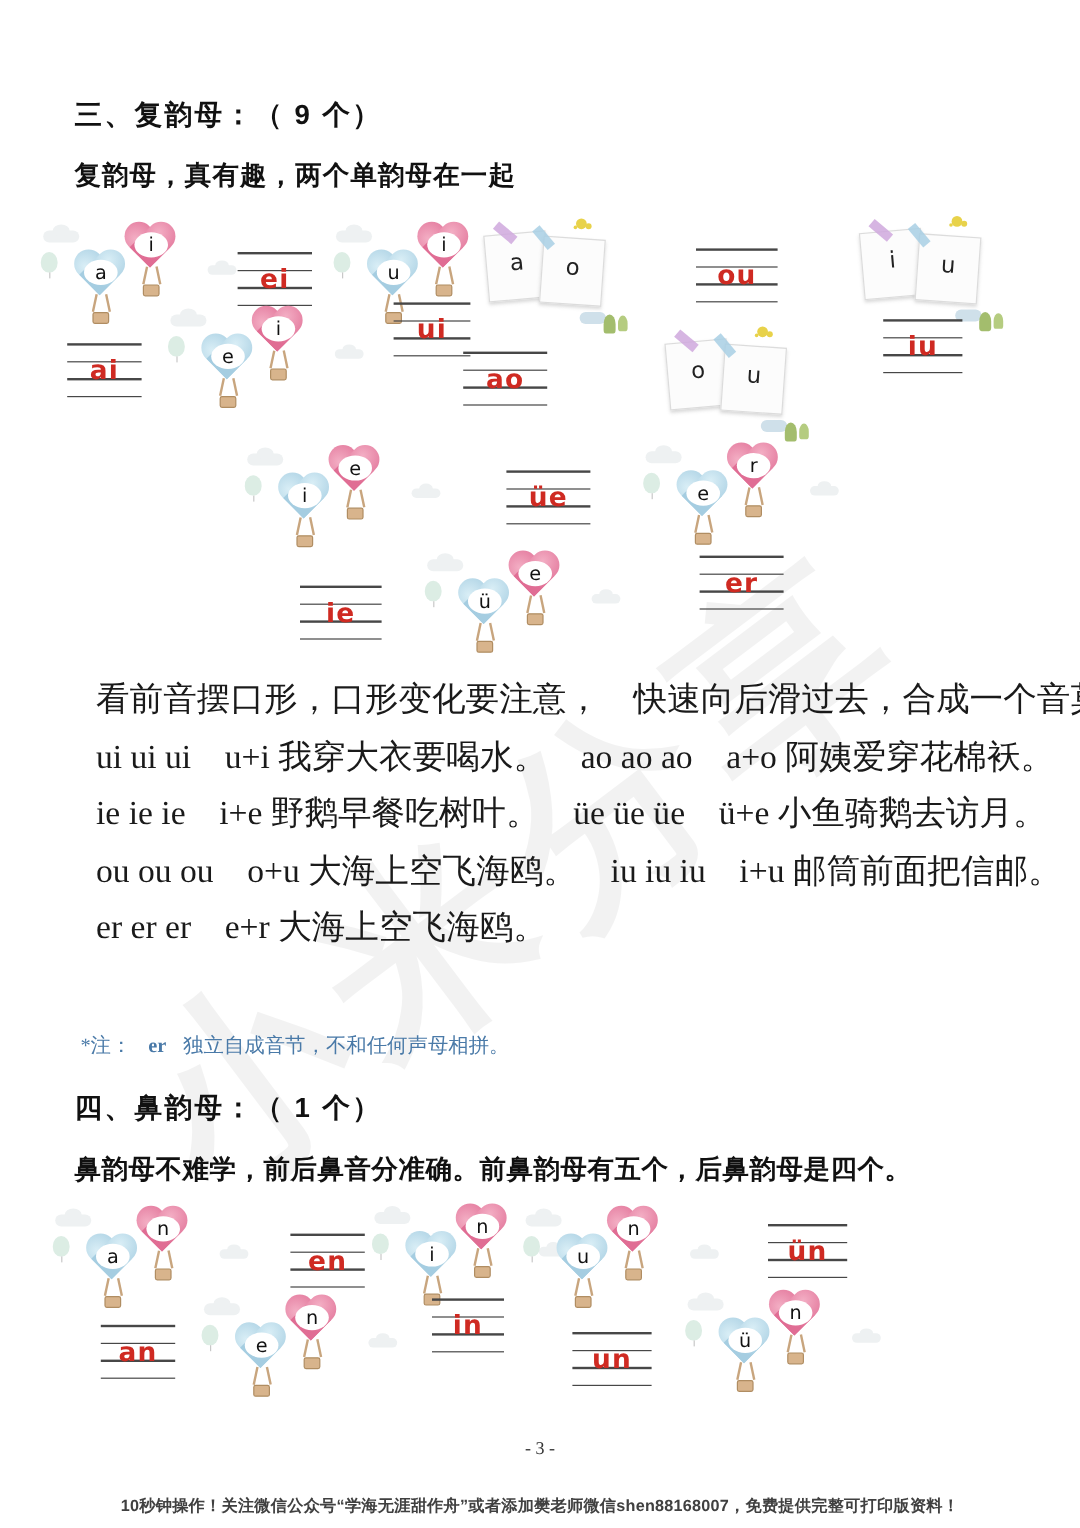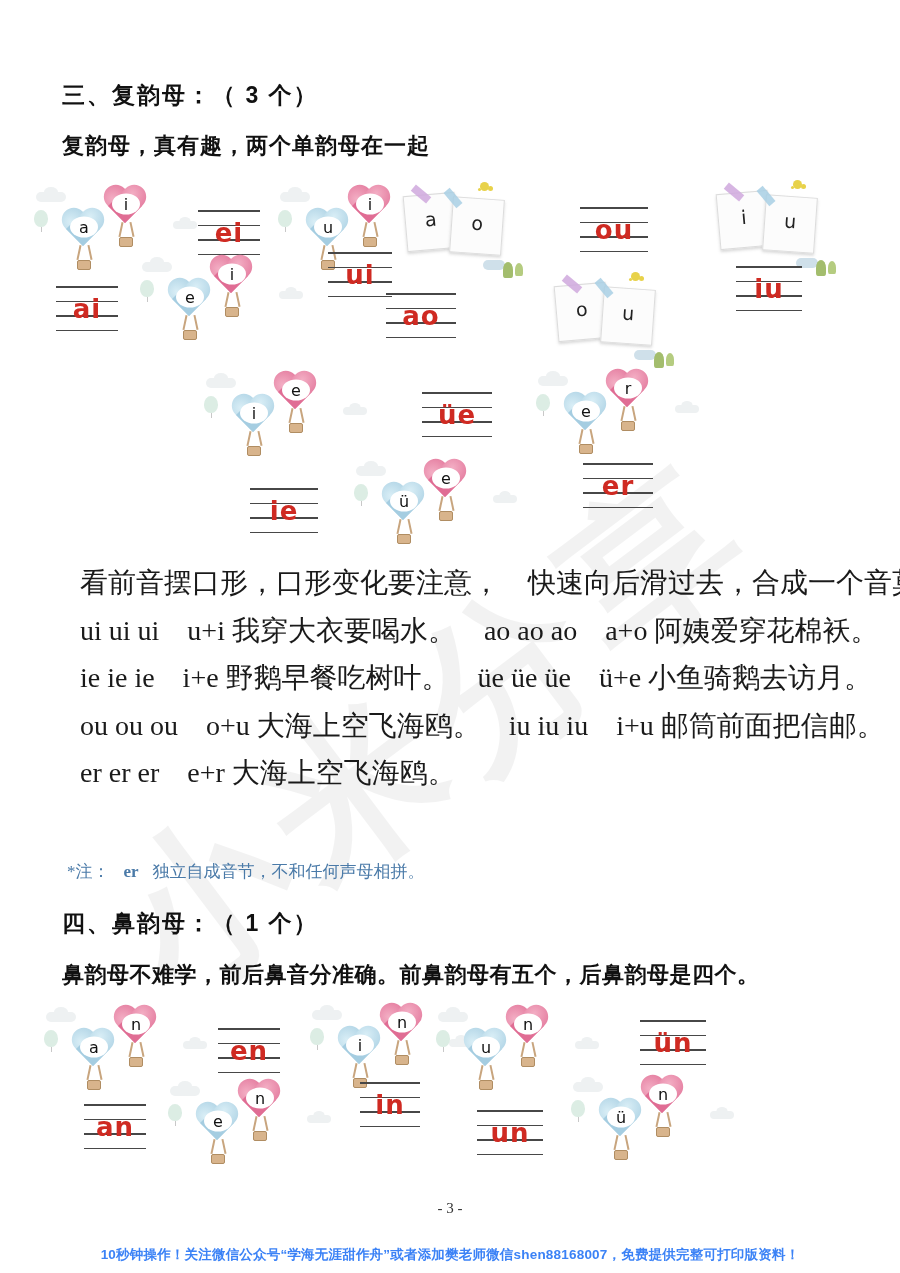--- a/index.html
+++ b/index.html
@@ -18,21 +18,21 @@
   .poem{position:absolute;left:80px;top:564px;z-index:2;font-family:"Liberation Serif",serif;
         font-size:28px;color:#1a1a1a;}
   .pline{height:47.5px;white-space:nowrap;}
   .note{position:absolute;left:67px;top:860px;z-index:2;font-family:"Liberation Serif",serif;
         font-size:17px;color:#4a7aa8;white-space:nowrap;}
   .note .er{font-weight:bold;margin:0 14px;}
   
   .pageno{position:absolute;left:0;right:0;top:1200px;text-align:center;font-size:15px;
           font-family:"Liberation Serif",serif;color:#333;z-index:2;}
   .promo{position:absolute;left:0;right:0;top:1246px;text-align:center;font-size:13.5px;
-         color:#3b82f6;font-weight:bold;z-index:2;letter-spacing:0.2px;}
+         color:#404040;font-weight:bold;z-index:2;letter-spacing:0.2px;}
   
   .bpair{position:absolute;width:118px;height:96px;z-index:1;}
   .bln{position:absolute;width:50px;height:70px;}
   .bln.back{left:47px;top:0;z-index:1;}
   .bln.front{left:5px;top:23px;z-index:2;}
   .hrt{position:relative;width:46px;height:40px;}
   .hrt::before,.hrt::after{content:"";position:absolute;top:0;width:24px;height:37px;border-radius:24px 24px 0 0;}
   .hrt::before{left:22px;transform:rotate(-45deg);transform-origin:0 100%;}
   .hrt::after{left:-2px;transform:rotate(45deg);transform-origin:100% 100%;}
   .hrt.pink::before,.hrt.pink::after{background:radial-gradient(circle at 35% 30%, #f3aec4 0%, #e06d94 75%);}
@@ -66,30 +66,30 @@
   .pcl{position:absolute;right:2px;bottom:2px;width:22px;height:10px;background:#cfe0ea;border-radius:8px;z-index:3;}
   .tr1,.tr2{position:absolute;background:#a3bd6d;border-radius:50% 50% 20% 20%;z-index:3;}
   .tr1{right:-6px;bottom:-6px;width:10px;height:16px;}
   .tr2{right:-16px;bottom:-4px;width:8px;height:13px;background:#b5cc80;}
   
   .grid4{position:absolute;width:66px;height:46px;z-index:1;}
   .gl{position:absolute;left:0;right:0;height:1.6px;background:#474747;}
   .gl:nth-of-type(1){top:0;} .gl:nth-of-type(2){top:14.5px;}
   .gl:nth-of-type(3){top:29px;} .gl:nth-of-type(4){top:43.5px;}
   .gtext{position:absolute;left:0;right:0;top:0;bottom:0;display:flex;align-items:center;justify-content:center;
-         color:#cf2a22;font-weight:bold;font-size:26px;letter-spacing:1px;
+         color:#cf2a22;font-weight:bold;font-size:22px;letter-spacing:1px;
          font-family:"DejaVu Sans",sans-serif;}
 </style>
 </head>
 <body>
 
 <div id="page">
   <div class="wm">小米分享</div>
 
-  <h2 class="h3t">三、复韵母：（ 3 个）</h2>
+  <h2 class="h3t">三、复韵母：（ 9 个）</h2>
   <div class="sub3">复韵母，真有趣，两个单韵母在一起</div>
 
   <div id="art"></div>
 
   <div class="poem">
     <div class="pline">看前音摆口形，口形变化要注意，　快速向后滑过去，合成一个音莫忘记。</div>
     <div class="pline">ui ui ui　u+i 我穿大衣要喝水。　ao ao ao　a+o 阿姨爱穿花棉袄。</div>
     <div class="pline">ie ie ie　i+e 野鹅早餐吃树叶。　üe üe üe　ü+e 小鱼骑鹅去访月。</div>
     <div class="pline">ou ou ou　o+u 大海上空飞海鸥。　iu iu iu　i+u 邮筒前面把信邮。</div>
     <div class="pline">er er er　e+r 大海上空飞海鸥。</div>
@@ -396,21 +396,21 @@
         </div>
       </div>
     </div>
     <div class="grid4" style="left:84px;top:1104px;width:62px">
       <i class="gl"></i>
       <i class="gl"></i>
       <i class="gl"></i>
       <i class="gl"></i>
       <span class="gtext">an</span>
     </div>
-    <div class="grid4" style="left:218px;top:1028px;width:62px">
+    <div class="grid4" style="left:242px;top:1028px;width:62px">
       <i class="gl"></i>
       <i class="gl"></i>
       <i class="gl"></i>
       <i class="gl"></i>
       <span class="gtext">en</span>
     </div>
     <div class="bpair" style="left:190px;top:1080px">
       <span class="cl a"></span>
       <span class="cl b"></span>
       <span class="mb"></span>

